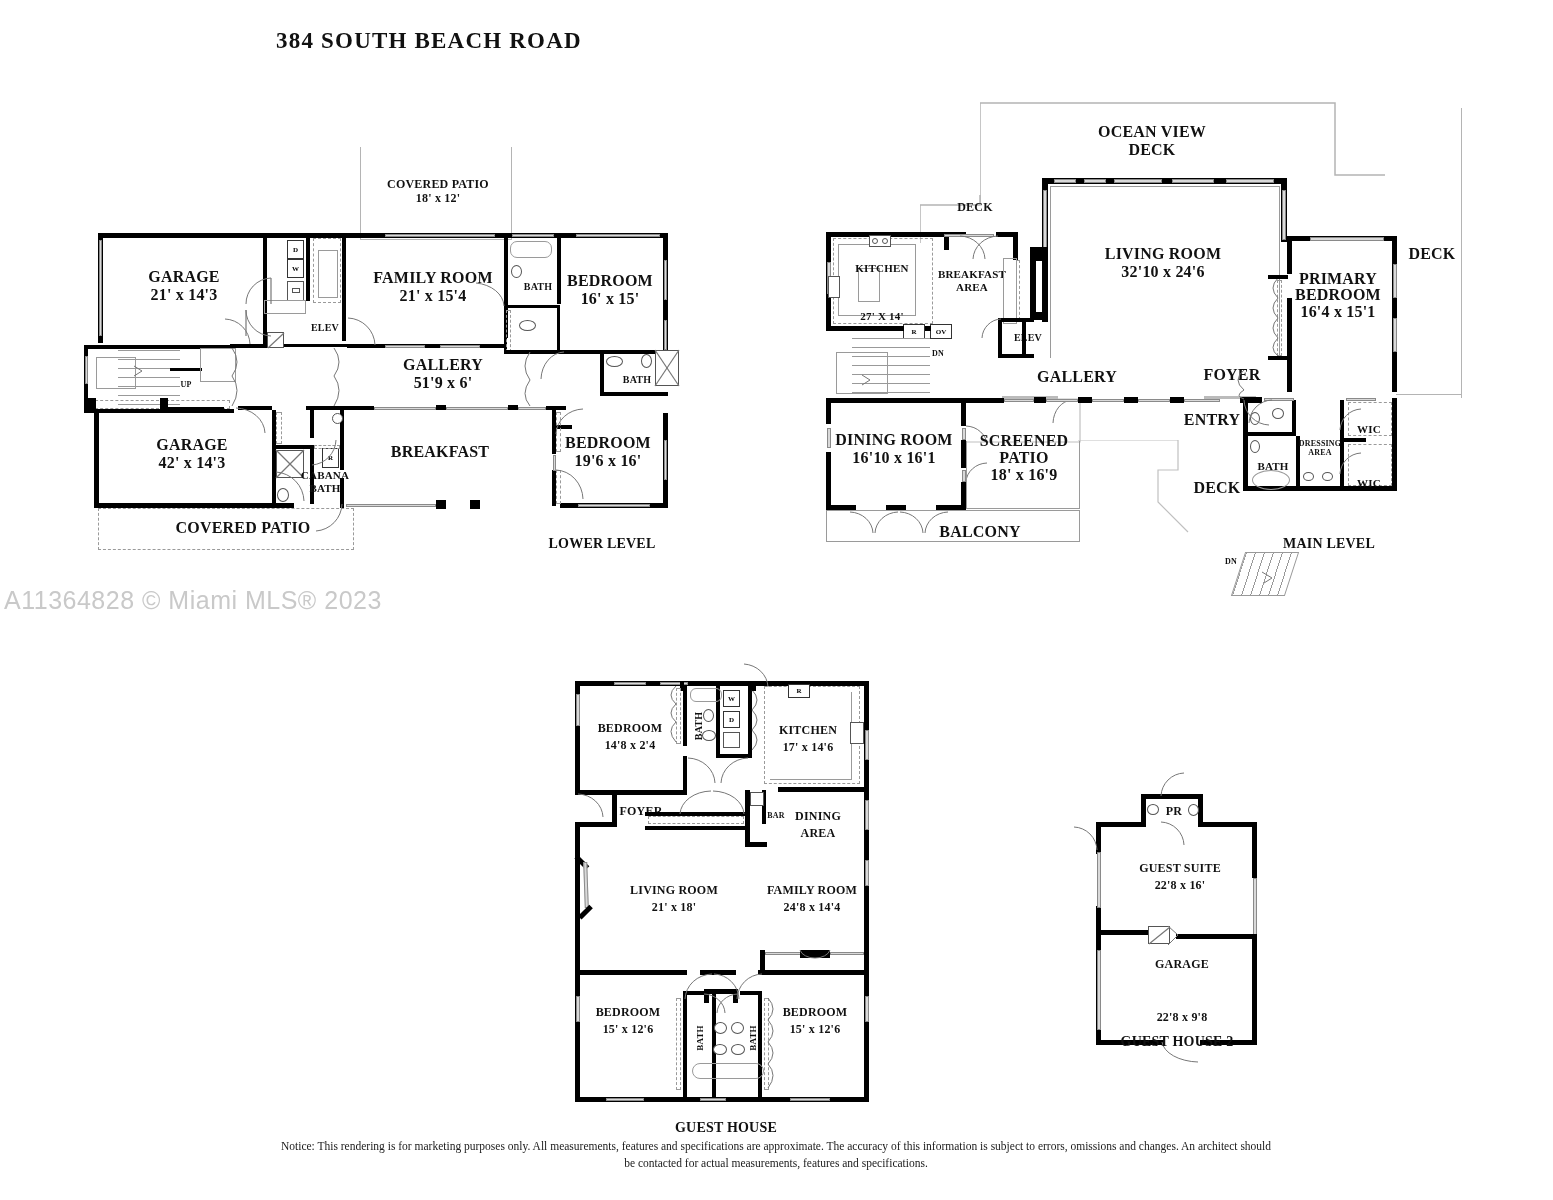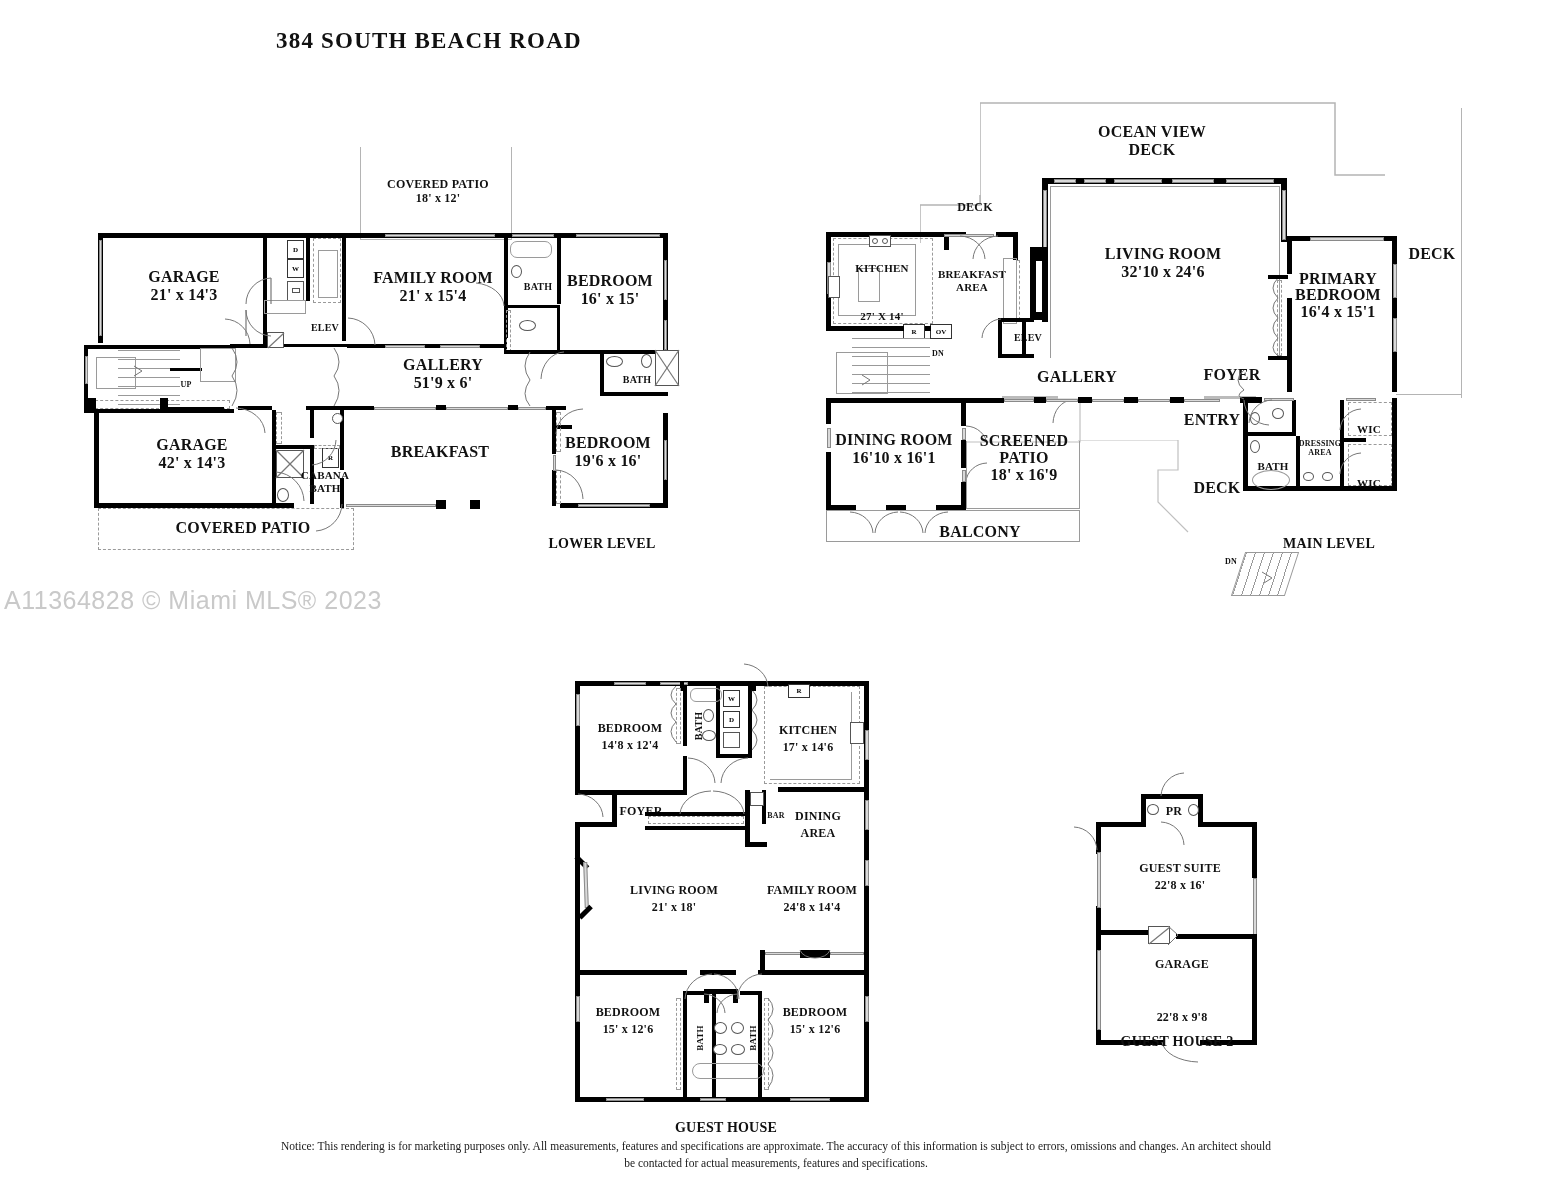--- a/index.html
+++ b/index.html
@@ -586,21 +586,21 @@
 
     <div class="wall" style="left:680px; top:681px; width:4px; height:10px;"></div>
     <div class="wall" style="left:575px; top:790px; width:112px; height:5px;"></div>
     <div class="wall" style="left:683px; top:686px; width:4px; height:60px;"></div>
     <div class="wall" style="left:683px; top:756px; width:4px; height:38px;"></div>
     <div class="dash" style="left:676px; top:688px; width:5px; height:56px;"></div>
     <svg class="door" style="left:666px; top:686px;" width="12" height="58">
       <path d="M10 0 Q0 9 10 18 Q0 27 10 36 Q0 45 10 56"></path>
     </svg>
     <div class="lbl s12" style="left:630px; top:729px;">BEDROOM</div>
-    <div class="lbl s12" style="left:630px; top:746px;">14'8 x 12'4</div>
+    <div class="lbl s12" style="left:630px; top:746px;">14'8 x 2'4</div>
 
     <div class="wall" style="left:716px; top:686px; width:4px; height:72px;"></div>
     <div class="wall" style="left:716px; top:754px; width:36px; height:4px;"></div>
     <div class="wall" style="left:748px; top:686px; width:4px; height:72px;"></div>
     <div class="outline2" style="left:690px; top:688px; width:32px; height:14px; border-radius:6px;"></div>
     <div class="fixtr" style="left:703px; top:709px; width:11px; height:13px;"></div>
     <div class="fixtr" style="left:702px; top:730px; width:14px; height:11px;"></div>
     <div class="lbl s10 vert" style="left:699px; top:726px;">BATH</div>
     <div class="tag" style="left:723px; top:690px; width:17px; height:17px;">W</div>
     <div class="tag" style="left:723px; top:711px; width:17px; height:17px;">D</div>

